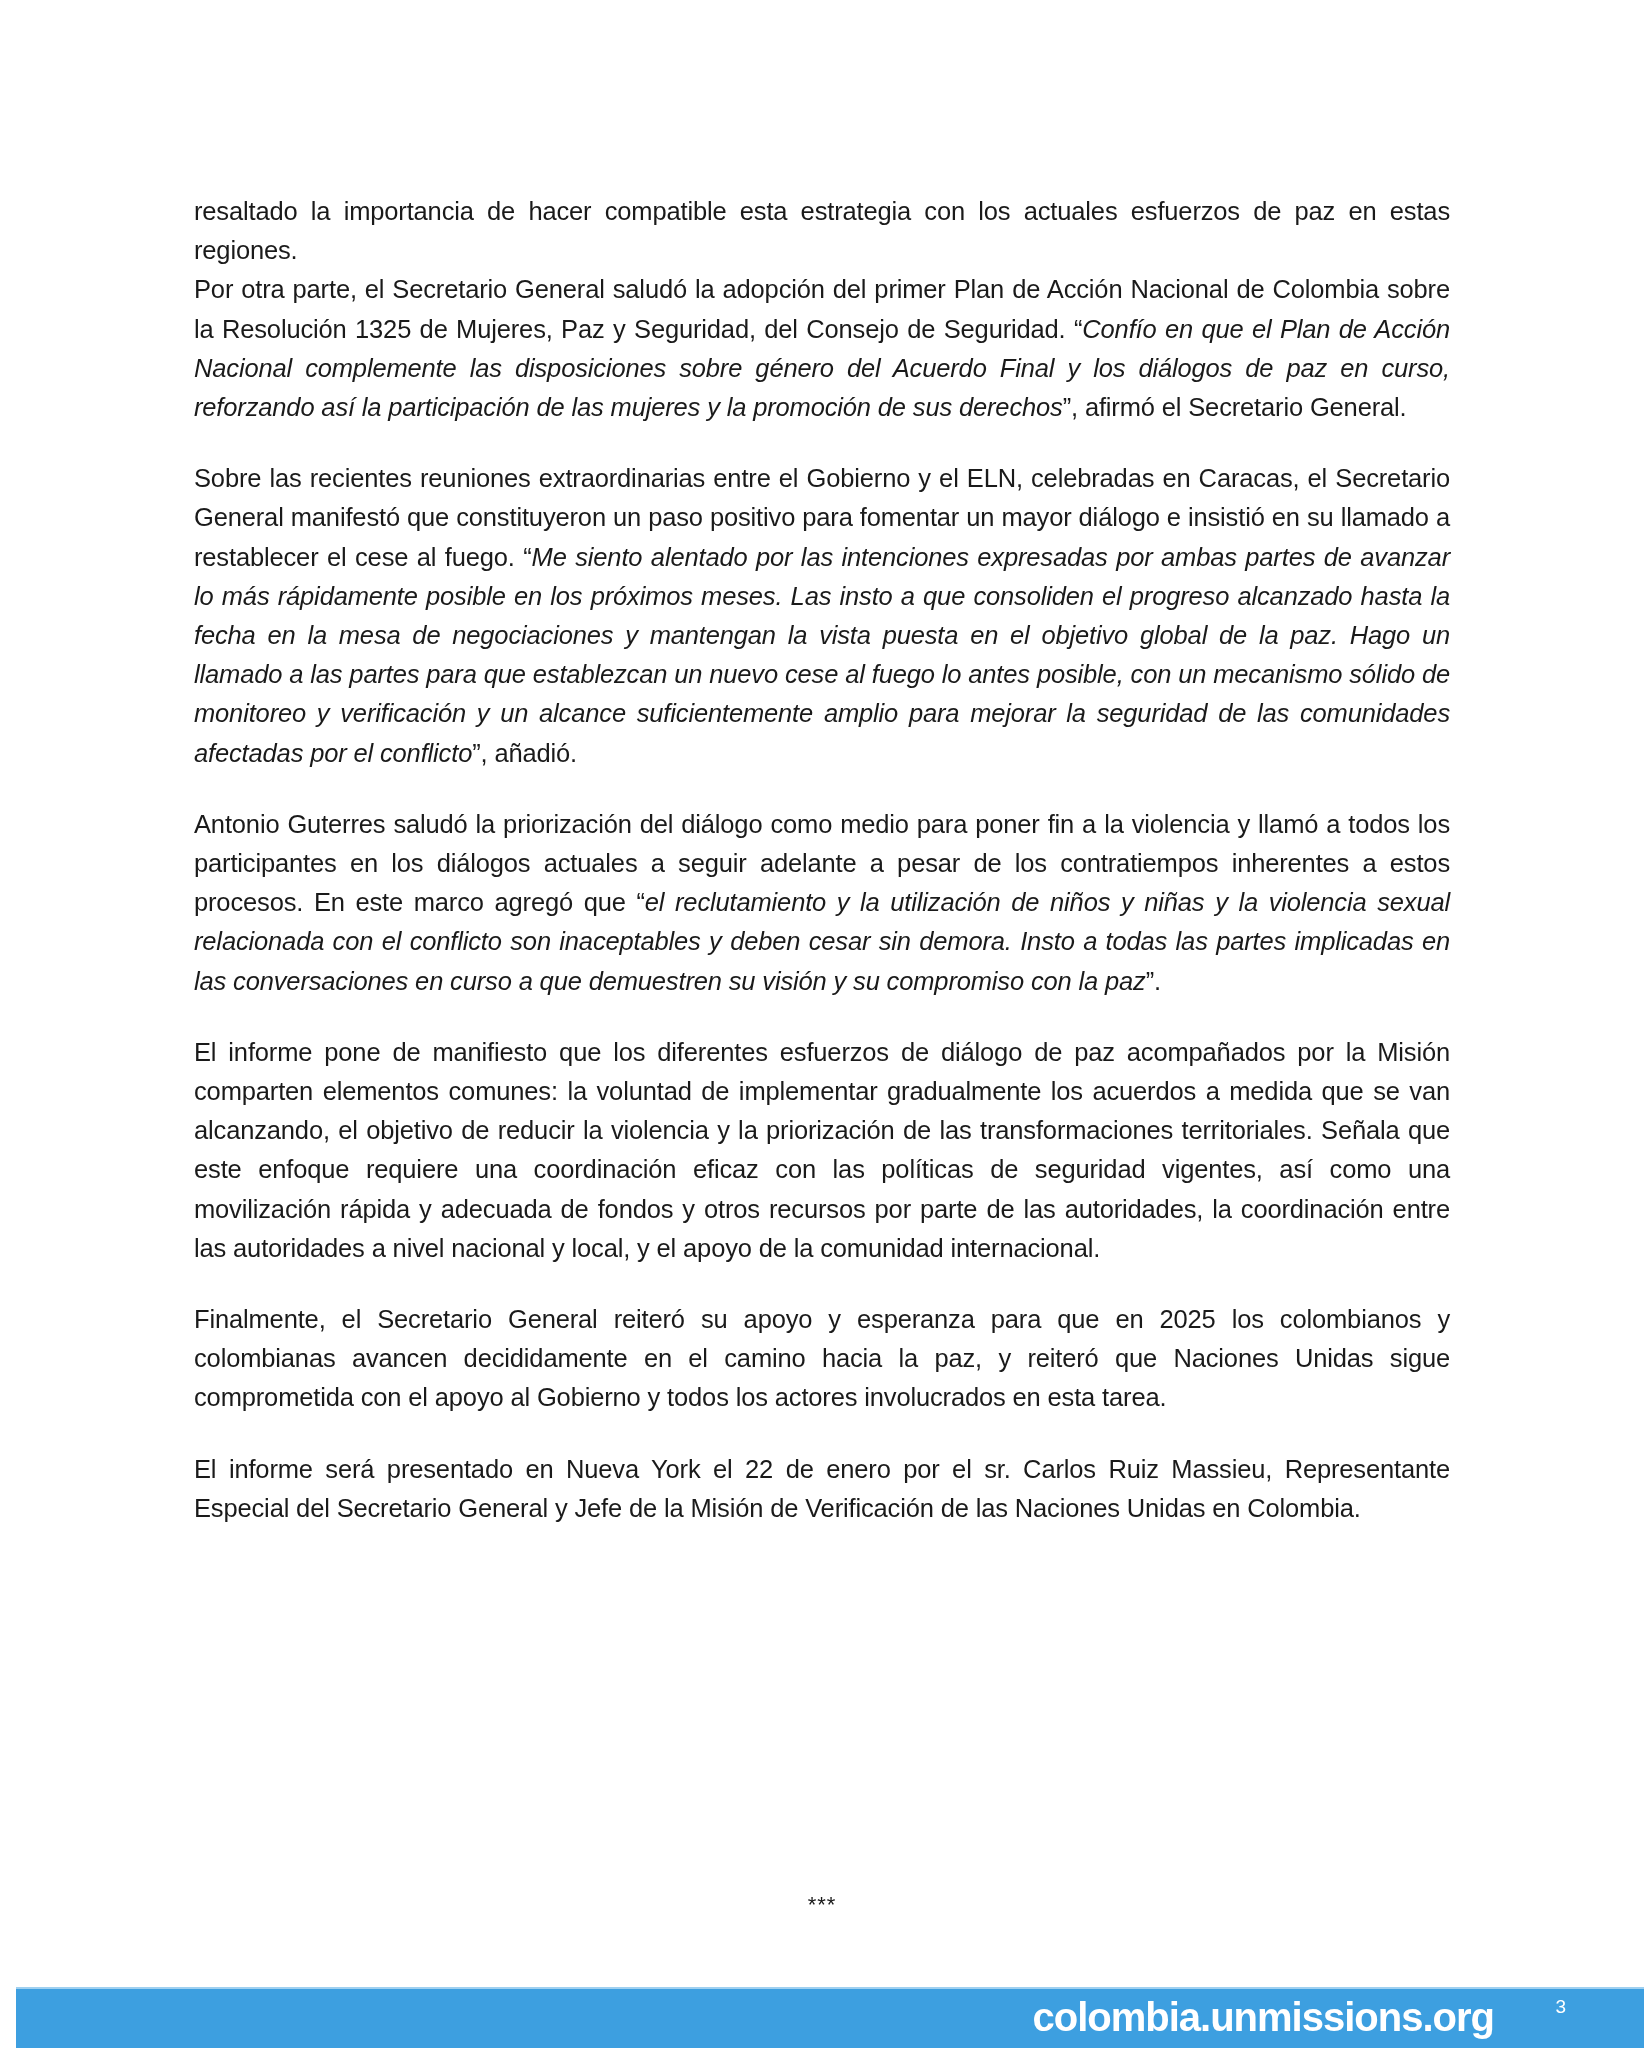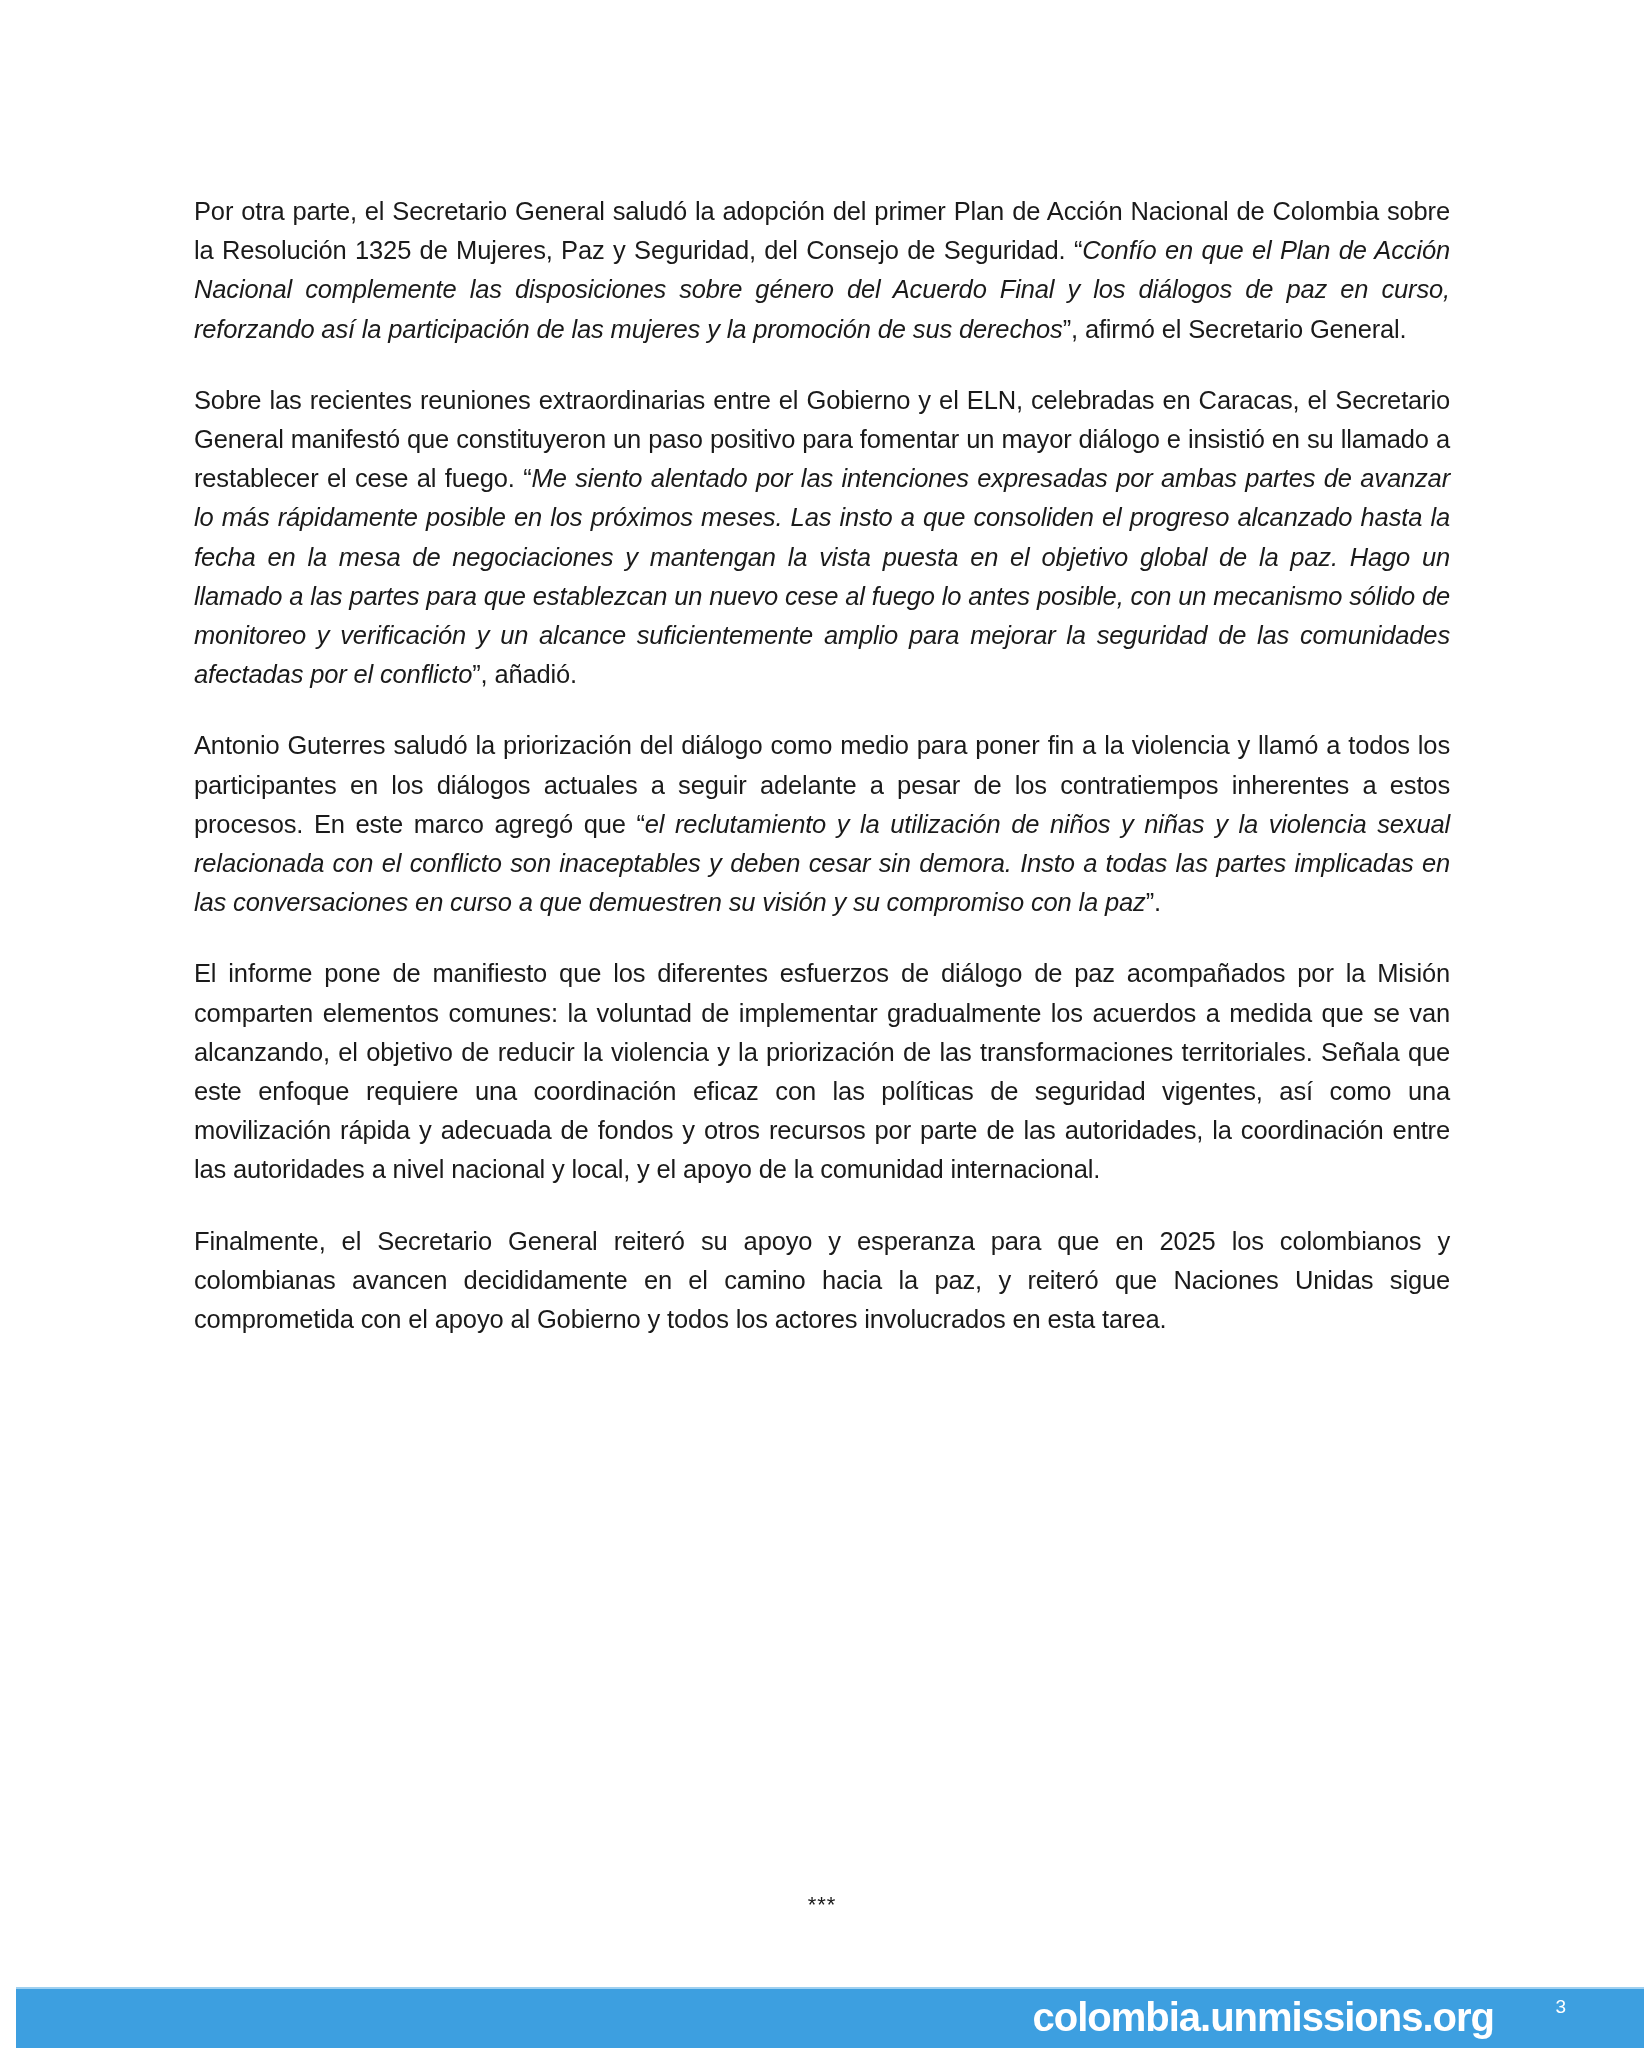--- a/index.html
+++ b/index.html
@@ -68,20 +68,23 @@
       top: 6px;
       color: #ffffff;
       font-size: 19px;
       line-height: 24px;
     }
   </style>
 </head>
 <body>
 
 <main class="page-content">
+  <p class="para">
+    <span>resaltado la importancia de hacer compatible esta estrategia con los actuales esfuerzos de paz en estas regiones.</span>
+  </p>
 
   <p class="para">
     <span>Por otra parte, el Secretario General saludó la adopción del primer Plan de Acción Nacional de Colombia sobre la Resolución 1325 de Mujeres, Paz y Seguridad, del Consejo de Seguridad. “</span><span class="quote">Confío en que el Plan de Acción Nacional complemente las disposiciones sobre género del Acuerdo Final y los diálogos de paz en curso, reforzando así la participación de las mujeres y la promoción de sus derechos</span><span>”, afirmó el Secretario General.</span>
   </p>
 
   <p class="para gap-lg">
     <span>Sobre las recientes reuniones extraordinarias entre el Gobierno y el ELN, celebradas en Caracas, el Secretario General manifestó que constituyeron un paso positivo para fomentar un mayor diálogo e insistió en su llamado a restablecer el cese al fuego. “</span><span class="quote">Me siento alentado por las intenciones expresadas por ambas partes de avanzar lo más rápidamente posible en los próximos meses. Las insto a que consoliden el progreso alcanzado hasta la fecha en la mesa de negociaciones y mantengan la vista puesta en el objetivo global de la paz. Hago un llamado a las partes para que establezcan un nuevo cese al fuego lo antes posible, con un mecanismo sólido de monitoreo y verificación y un alcance suficientemente amplio para mejorar la seguridad de las comunidades afectadas por el conflicto</span><span>”, añadió.</span>
   </p>
 
   <p class="para gap-lg">
@@ -89,20 +92,23 @@
   </p>
 
   <p class="para gap-lg">
     <span>El informe pone de manifiesto que los diferentes esfuerzos de diálogo de paz acompañados por la Misión comparten elementos comunes: la voluntad de implementar gradualmente los acuerdos a medida que se van alcanzando, el objetivo de reducir la violencia y la priorización de las transformaciones territoriales. Señala que este enfoque requiere una coordinación eficaz con las políticas de seguridad vigentes, así como una movilización rápida y adecuada de fondos y otros recursos por parte de las autoridades, la coordinación entre las autoridades a nivel nacional y local, y el apoyo de la comunidad internacional.</span>
   </p>
 
   <p class="para gap-lg">
     <span>Finalmente, el Secretario General reiteró su apoyo y esperanza para que en 2025 los colombianos y colombianas avancen decididamente en el camino hacia la paz, y reiteró que Naciones Unidas sigue comprometida con el apoyo al Gobierno y todos los actores involucrados en esta tarea.</span>
   </p>
 
+  <p class="para gap-lg">
+    <span>El informe será presentado en Nueva York el 22 de enero por el sr. Carlos Ruiz Massieu, Representante Especial del Secretario General y Jefe de la Misión de Verificación de las Naciones Unidas en Colombia.</span>
+  </p>
 </main>
 
 <div class="asterisks">***</div>
 
 <footer class="footer">
   <span class="footer-url">colombia.unmissions.org</span>
   <span class="page-number">3</span>
 </footer>
 
 </body></html>

